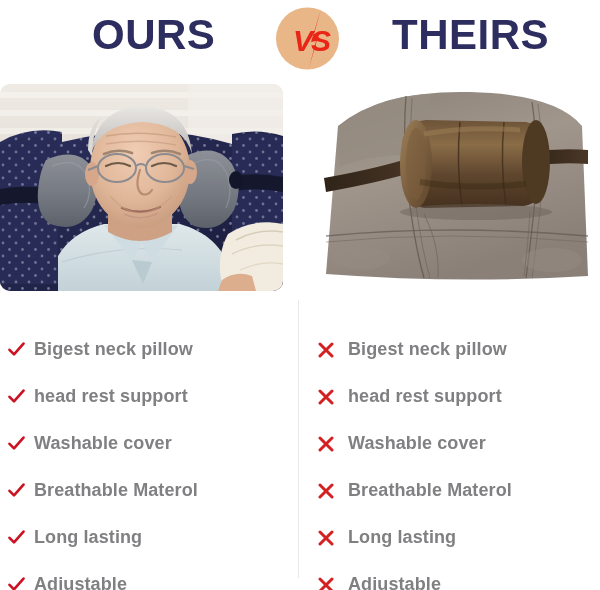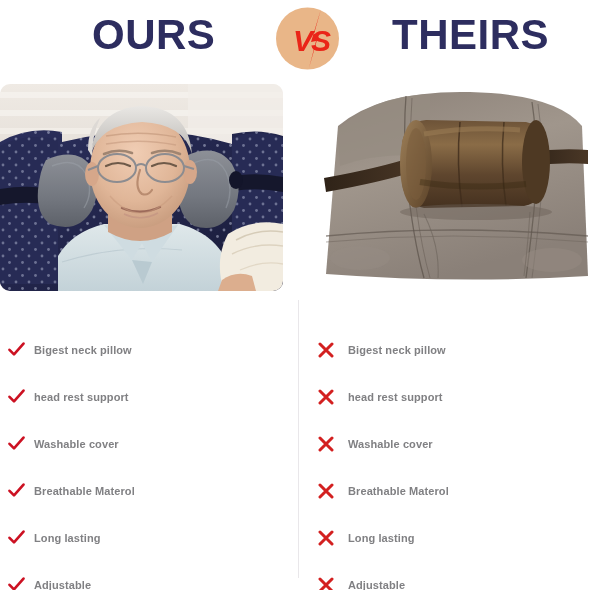--- a/index.html
+++ b/index.html
@@ -83,21 +83,21 @@
   }
   .mark {
     width: 26px;
     flex: 0 0 26px;
     display: flex;
     align-items: center;
     justify-content: flex-start;
   }
   .mark svg { display: block; }
   .feature-label {
-    font-size: 11px;
+    font-size: 18px;
     font-weight: 700;
     color: #808083;
     white-space: nowrap;
     letter-spacing: 0.1px;
   }
   .list-theirs .feature-label { margin-left: 4px; }
 </style>
 </head>
 <body>
 

